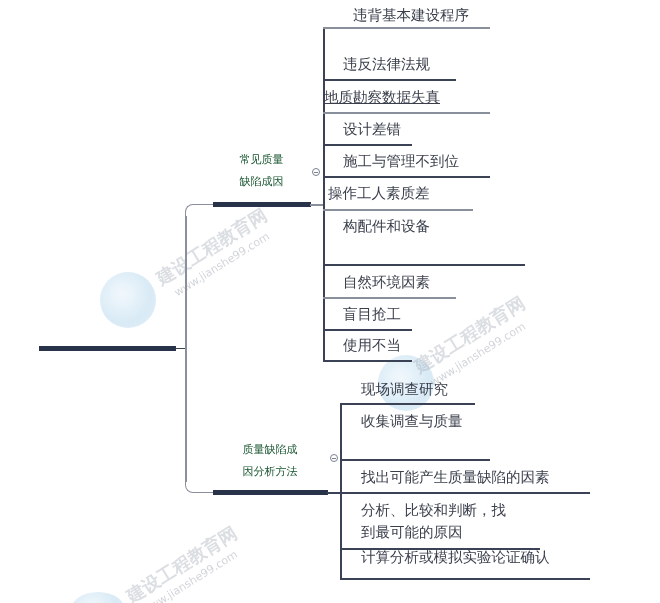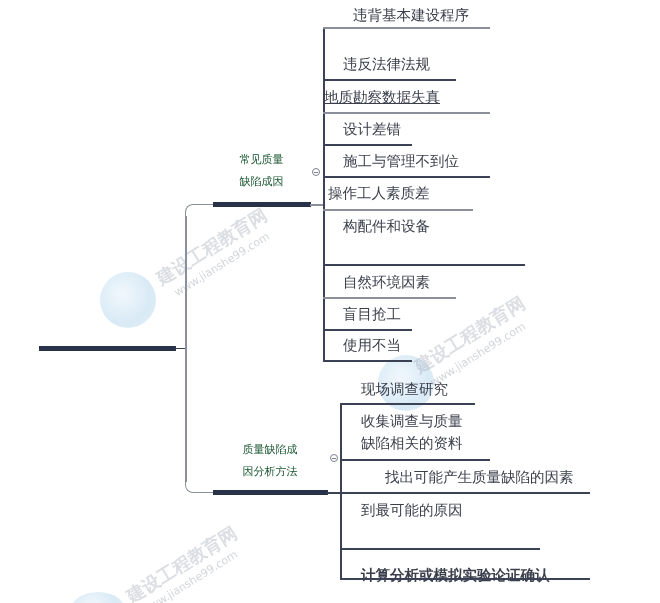--- a/index.html
+++ b/index.html
@@ -97,26 +97,26 @@
 <div class="abs thick" style="left:213px;top:490px;width:115px;"></div>
 <div class="abs thin-h" style="left:327px;top:492px;width:14px;"></div>
 <div class="abs collapse" style="left:330px;top:454px;"></div>
 <div class="abs thin-v" style="left:340px;top:403px;height:176px;"></div>
 
 <div class="abs leaf" style="left:361px;top:378px;">现场调查研究</div>
 <div class="abs uline" style="left:340px;top:403px;width:135px;"></div>
 
 <div class="abs leaf" style="left:361px;top:410px;">
   <div>收集调查与质量</div>
-  <div>缺陷相关的资料</div>
 </div>
 <div class="abs uline" style="left:340px;top:459px;width:150px;"></div>
 
-<div class="abs leaf" style="left:361px;top:466px;margin-left:24px;">找出可能产生质量缺陷的因素</div>
+<div class="abs leaf" style="left:361px;top:466px;">找出可能产生质量缺陷的因素</div>
 <div class="abs uline" style="left:340px;top:492px;width:250px;"></div>
 
 <div class="abs leaf" style="left:361px;top:499px;">
+  <div>分析、比较和判断，找</div>
   <div>到最可能的原因</div>
 </div>
 <div class="abs uline" style="left:340px;top:548px;width:200px;"></div>
 
-<div class="abs leaf" style="left:361px;top:564px;font-weight:bold;">计算分析或模拟实验论证确认</div>
+<div class="abs leaf" style="left:361px;top:546px;">计算分析或模拟实验论证确认</div>
 <div class="abs uline" style="left:340px;top:578px;width:250px;"></div>
 
 </body></html>

